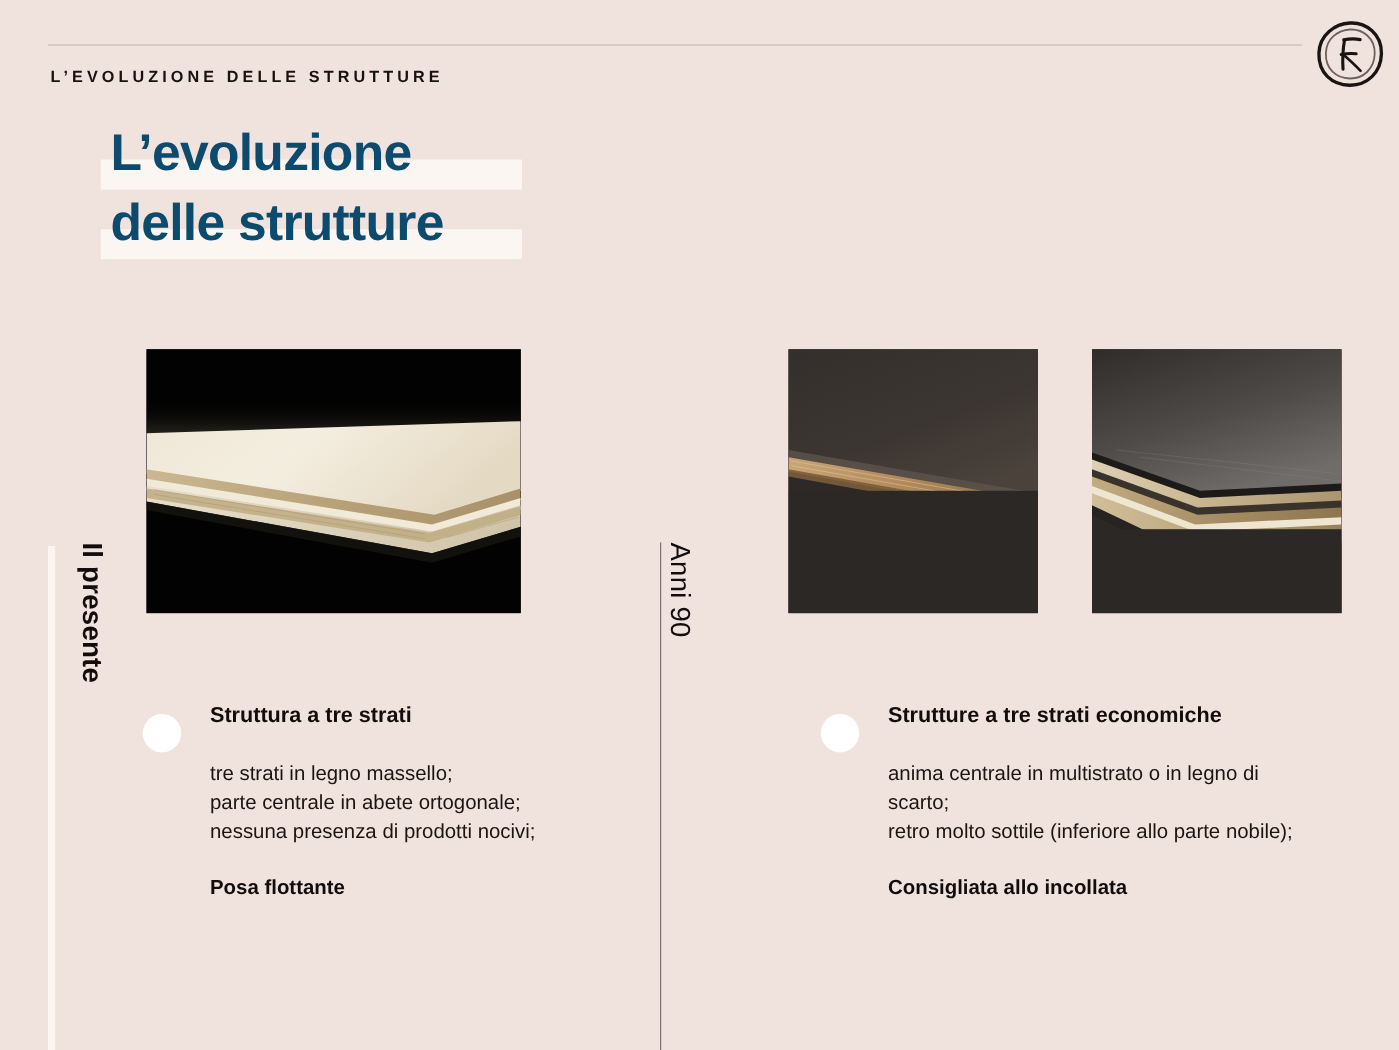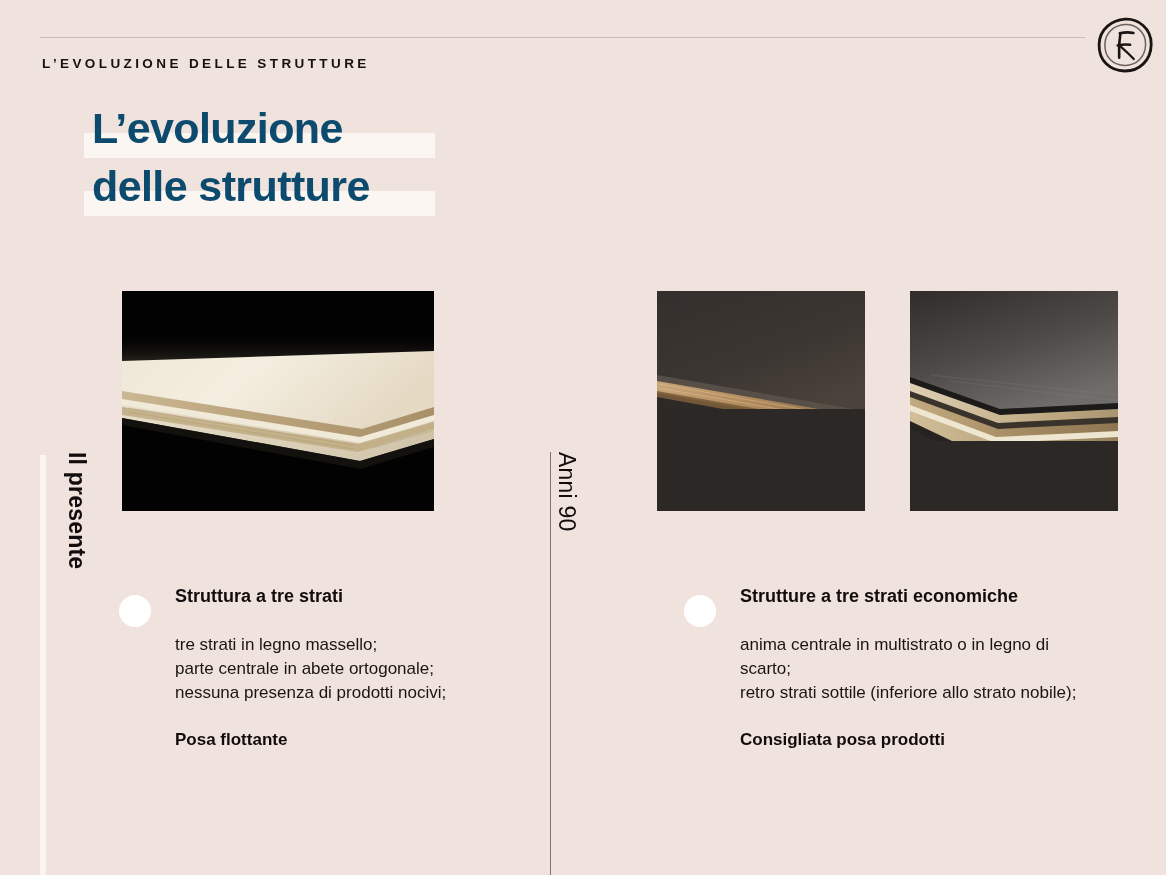--- a/index.html
+++ b/index.html
@@ -349,19 +349,19 @@
       <div class="col-footnote">Posa flottante</div>
     </div>
   </div>
 
   <div class="col col-right">
     <div class="bullet-dot"></div>
     <div class="col-body">
       <h3 class="col-heading">Strutture a tre strati economiche</h3>
       <div class="col-list">
         <div>anima centrale in multistrato o in legno di scarto;</div>
-        <div>retro strati sottile (inferiore allo strato nobile);</div>
+        <div>retro molto sottile (inferiore allo parte nobile);</div>
       </div>
-      <div class="col-footnote">Consigliata posa prodotti</div>
+      <div class="col-footnote">Consigliata allo incollata</div>
     </div>
   </div>
 
 </div>
 
 </body></html>

